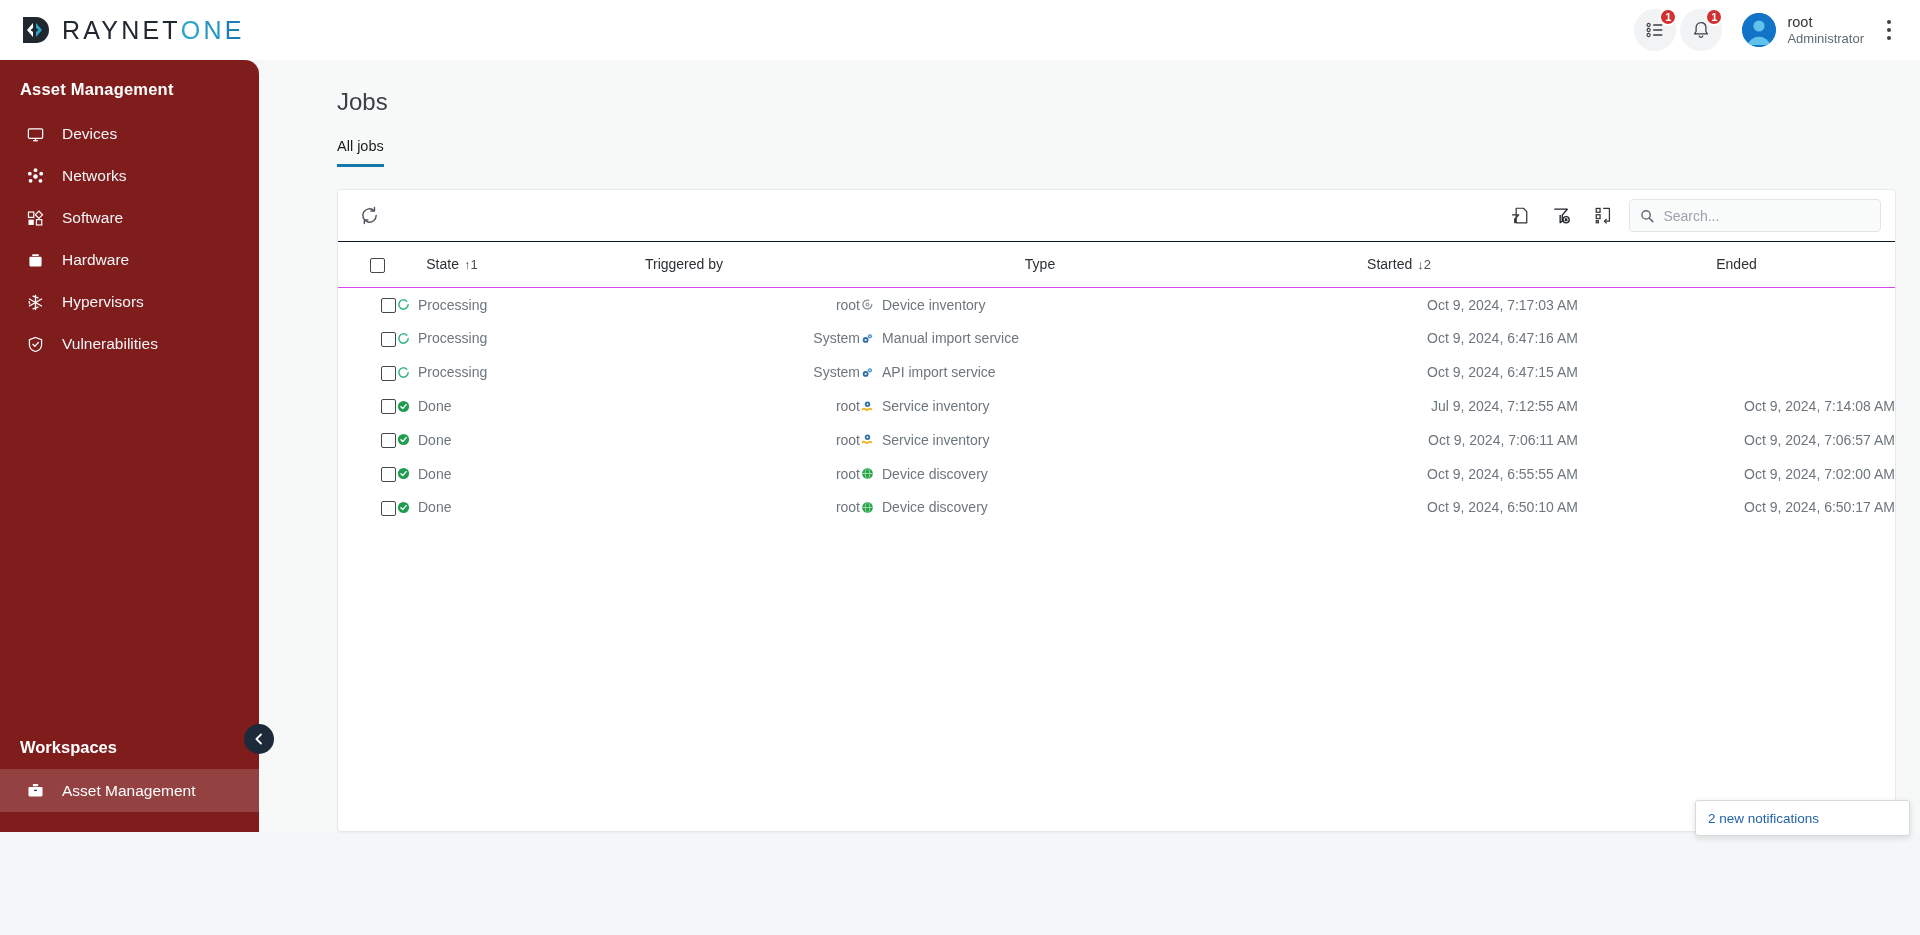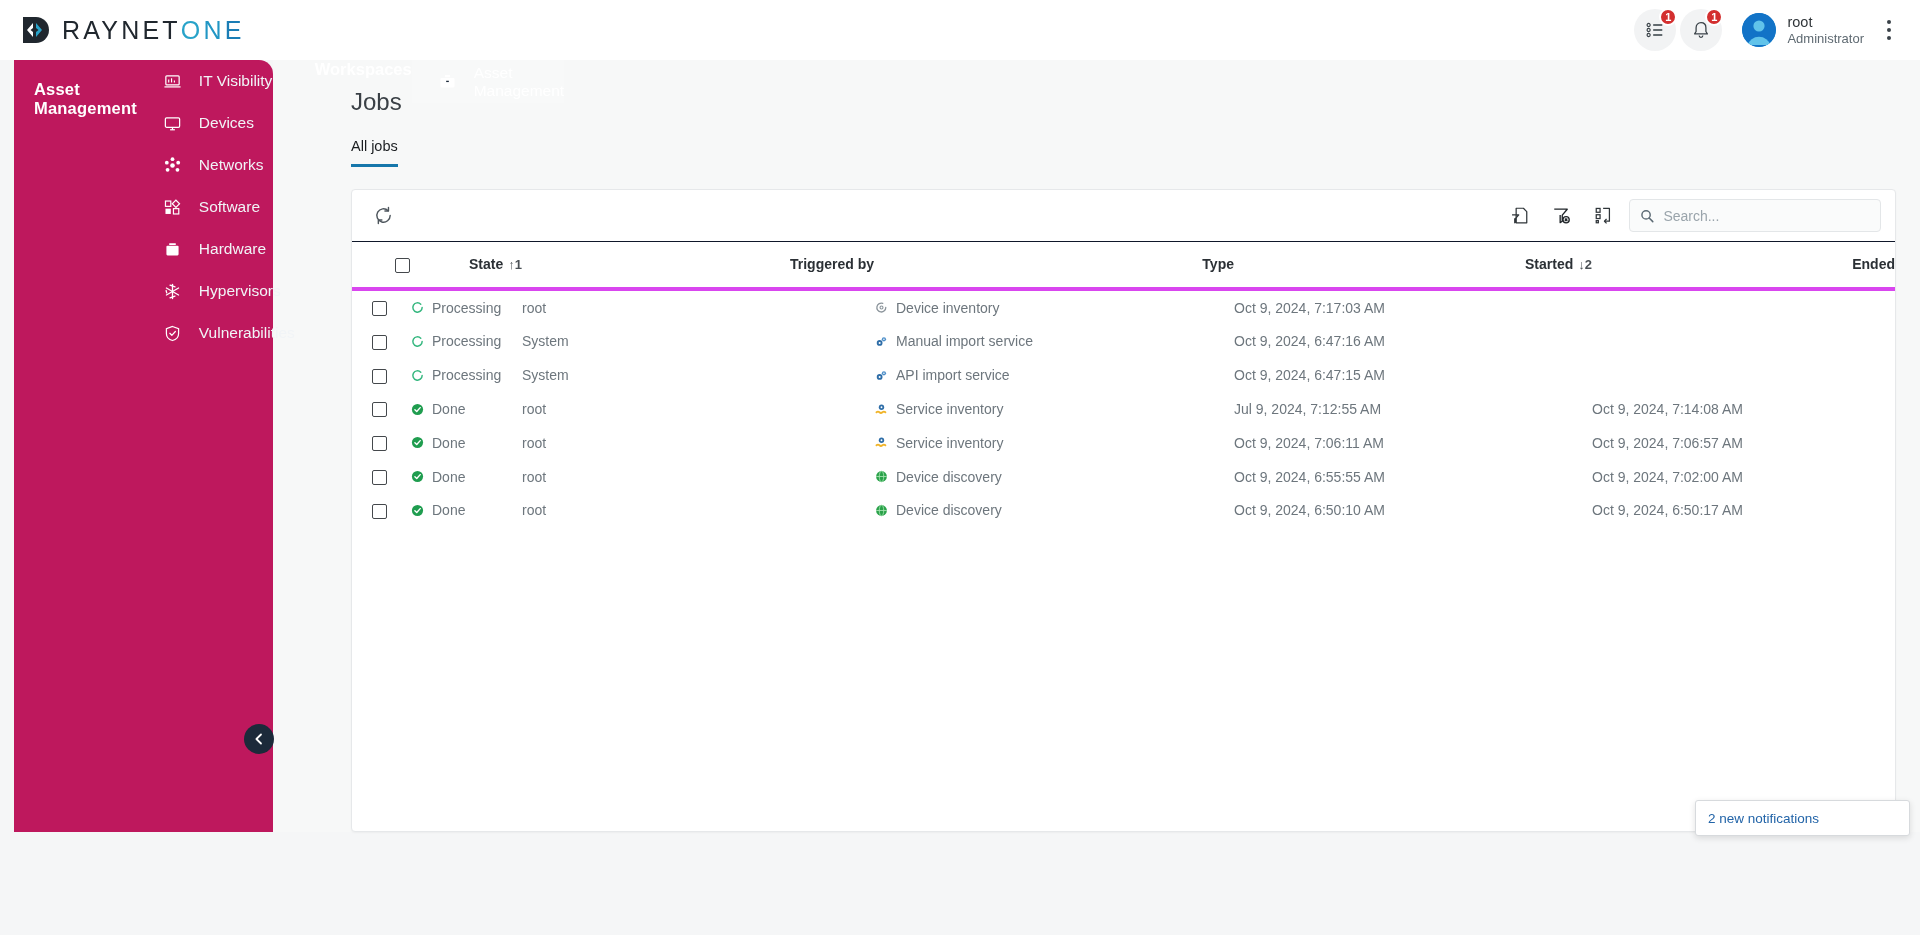--- a/index.html
+++ b/index.html
@@ -49,23 +49,23 @@
   .user-role { font-size: 13px; color: #5f6a72; }
   .kebab { width: 26px; height: 42px; display: flex; flex-direction: column;
            align-items: center; justify-content: center; gap: 4px; cursor: pointer; margin-left: 8px; }
   .kebab i { width: 4px; height: 4px; border-radius: 50%; background: #3a4248; display: block; }
 
   
   .body-row { flex: 1; display: flex; min-height: 0; position: relative; }
 
   
   .sidebar {
-    width: 259px; flex: 0 0 259px; background: #be185d; color: #fff;
-    display: flex; flex-direction: row;
-    border-top-right-radius: 14px; position: relative; z-index: 20; margin-left: 14px;
+    width: 259px; flex: 0 0 259px; background: #7f1d1d; color: #fff;
+    display: flex; flex-direction: column;
+    border-top-right-radius: 14px; position: relative; z-index: 20;
   }
   .side-section-title {
     font-size: 16.5px; font-weight: 700; padding: 20px 0 14px 20px; letter-spacing: .2px;
   }
   .nav-list { display: flex; flex-direction: column; }
   .nav-item {
     display: flex; align-items: center; gap: 16px;
     height: 42px; padding-left: 25px; cursor: pointer;
     font-size: 15.5px; color: #f1f4f7;
   }
@@ -109,30 +109,30 @@
   }
   .search-box input {
     border: 0; outline: 0; background: transparent; font-size: 14px;
     color: #3a4046; font-family: "Liberation Sans", sans-serif; width: 100%;
   }
   .search-box input::placeholder { color: #9aa4ab; }
   .refresh-ico { width: 30px; height: 30px; display: flex; align-items: center; justify-content: center; cursor: pointer; }
 
   table { width: 100%; border-collapse: collapse; table-layout: fixed; }
   thead th {
-    text-align: right; font-size: 14px; font-weight: 700; color: #2b3035;
-    padding: 14px 0 14px 0; border-bottom: 4px solid #d946ef; white-space: nowrap;
+    text-align: center; font-size: 14px; font-weight: 400; color: #2b3035;
+    padding: 14px 0 14px 0; border-bottom: 1px solid #d946ef; white-space: nowrap;
   }
   .col-cb   { width: 58px; padding-left: 20px !important; }
   .col-state{ width: 112px; }
   .col-trig { width: 352px; }
   .col-type { width: 360px; }
   .col-start{ width: 358px; }
   tbody td { font-size: 14px; color: #6d767d; padding: 8.5px 0; vertical-align: middle; }
-  tbody tr { height: 33px; }
+  tbody tr { height: 33px; text-align: right; }
   tbody td.cb { padding-left: 20px; }
   .cbx { width: 15px; height: 15px; border: 1.6px solid #44484c; border-radius: 2px;
          display: inline-block; background: #fff; cursor: pointer; vertical-align: middle; }
   .cell-flex { display: flex; align-items: center; gap: 8px; }
   .sort-marker { color: #4a5055; font-size: 13px; margin-left: 5px; }
   .state-txt { white-space: nowrap; }
   .mini-ico { width: 14px; height: 14px; flex: 0 0 14px; display: flex; align-items: center; justify-content: center; }
   .mini-ico svg { display: block; }
 
   .toast {
@@ -208,32 +208,20 @@
         </div>
     </div>
   </div>
 
   <div class="body-row">
 
     <div class="sidebar">
       <div class="side-section-title">Asset Management</div>
 
       <div class="nav-list">
-        <div class="nav-item">
-          <span class="nav-ico">
-            <svg viewBox="0 0 20 20">
-                <rect x="3" y="4" width="14" height="9.5" rx="1" fill="none" stroke="#fff" stroke-width="1.3"></rect>
-                <line x1="1.5" y1="15.7" x2="18.5" y2="15.7" stroke="#fff" stroke-width="1.3"></line>
-                <line x1="6" y1="11" x2="6" y2="8" stroke="#fff" stroke-width="1.2"></line>
-                <line x1="9" y1="11" x2="9" y2="6.6" stroke="#fff" stroke-width="1.2"></line>
-                <line x1="12" y1="11" x2="12" y2="9" stroke="#fff" stroke-width="1.2"></line>
-              </svg>
-          </span>
-          <span>IT Visibility</span>
-        </div>
 
         <div class="nav-item">
           <span class="nav-ico">
             <svg viewBox="0 0 20 20">
                 <rect x="2.5" y="4" width="15" height="10" rx="1.3" fill="none" stroke="#fff" stroke-width="1.3"></rect>
                 <line x1="7.5" y1="16.6" x2="12.5" y2="16.6" stroke="#fff" stroke-width="1.3"></line>
                 <line x1="10" y1="14" x2="10" y2="16.6" stroke="#fff" stroke-width="1.3"></line>
               </svg>
           </span>
           <span>Devices</span>

